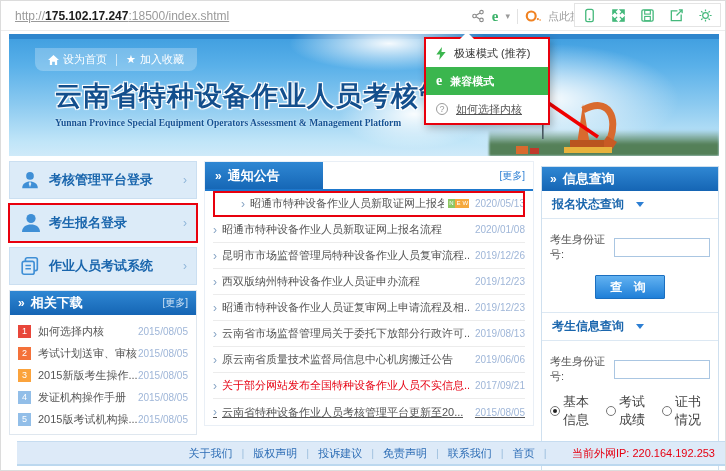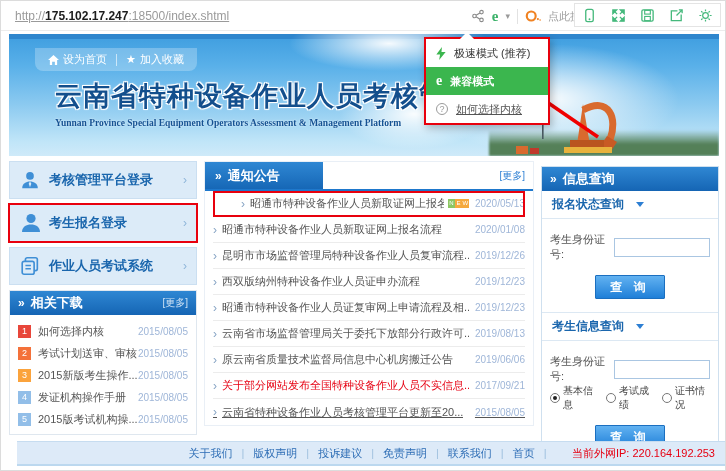--- a/index.html
+++ b/index.html
@@ -93,21 +93,21 @@
 
   
   .panel-q { border:1px solid #cfe0ef; background:#fff; }
   .q-sec-title { height:28px; display:flex; align-items:center; gap:12px; color:#1a66ad; font-weight:bold; font-size:12px; padding:0 10px; border-bottom:1px solid #dce8f3; cursor:pointer; }
   .chev-down { width:0; height:0; border-left:4px solid transparent; border-right:4px solid transparent; border-top:5px solid #2d7fd3; }
   .q-form { padding:13px 8px 13px; border-bottom:1px solid #dce8f3; }
   .q-form:last-child { border-bottom:none; }
   .q-row { display:flex; align-items:center; font-size:11px; color:#555; }
   .q-input { width:96px; height:19px; border:1px solid #aac6e2; margin-left:3px; font-size:11px; padding:0 3px; }
   .q-btn { display:block; margin:13px auto 0; width:70px; height:24px; background:linear-gradient(180deg,#62b2f1 0%,#1f7fd8 100%); color:#fff; font-weight:bold; font-size:12px; border:1px solid #1b6fc0; border-radius:1px; cursor:pointer; letter-spacing:4px; }
-  .radio-row { display:flex; align-items:center; gap:8px; margin-top:0; font-size:10px; color:#444; }
+  .radio-row { display:flex; align-items:center; gap:8px; margin-top:9px; font-size:13px; color:#444; }
   .radio-opt { display:flex; align-items:center; gap:3px; cursor:pointer; }
   .radio { width:10px; height:10px; border:1px solid #777; border-radius:50%; position:relative; background:#fff; flex:none; }
   .radio.checked::after { content:""; position:absolute; left:2px; top:2px; width:4px; height:4px; border-radius:50%; background:#222; }
 
   
   .footer { position:absolute; left:16px; bottom:4px; width:710px; height:25px; background:#ddeaf8; border-top:1px solid #c6dcf0; border-bottom:2px solid #bcd8ef; display:flex; align-items:center; justify-content:center; font-size:11px; color:#2d6db5; }
   .f-link { cursor:pointer; }
   .f-link:not(:last-of-type)::after { content:"|"; color:#9fc0de; margin:0 9px; }
   .footer-ip { position:absolute; right:12px; color:#e60012; font-size:11px; }
 

